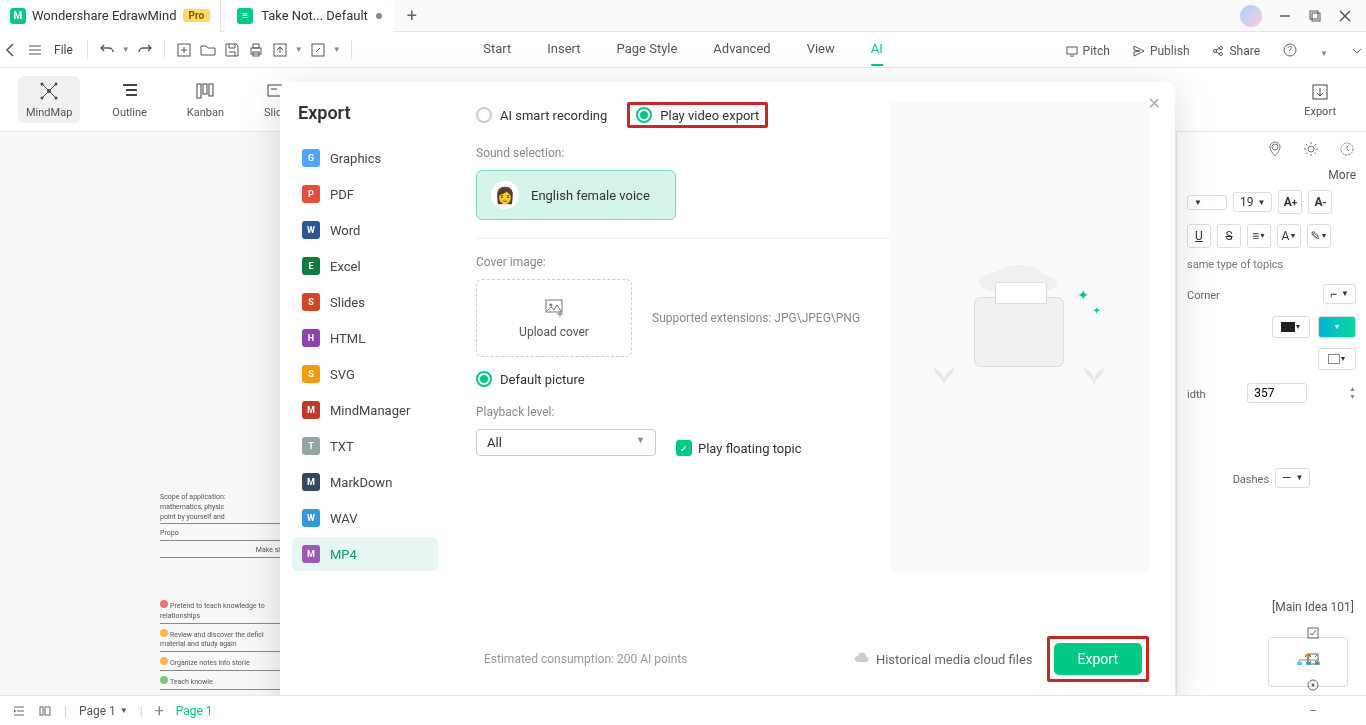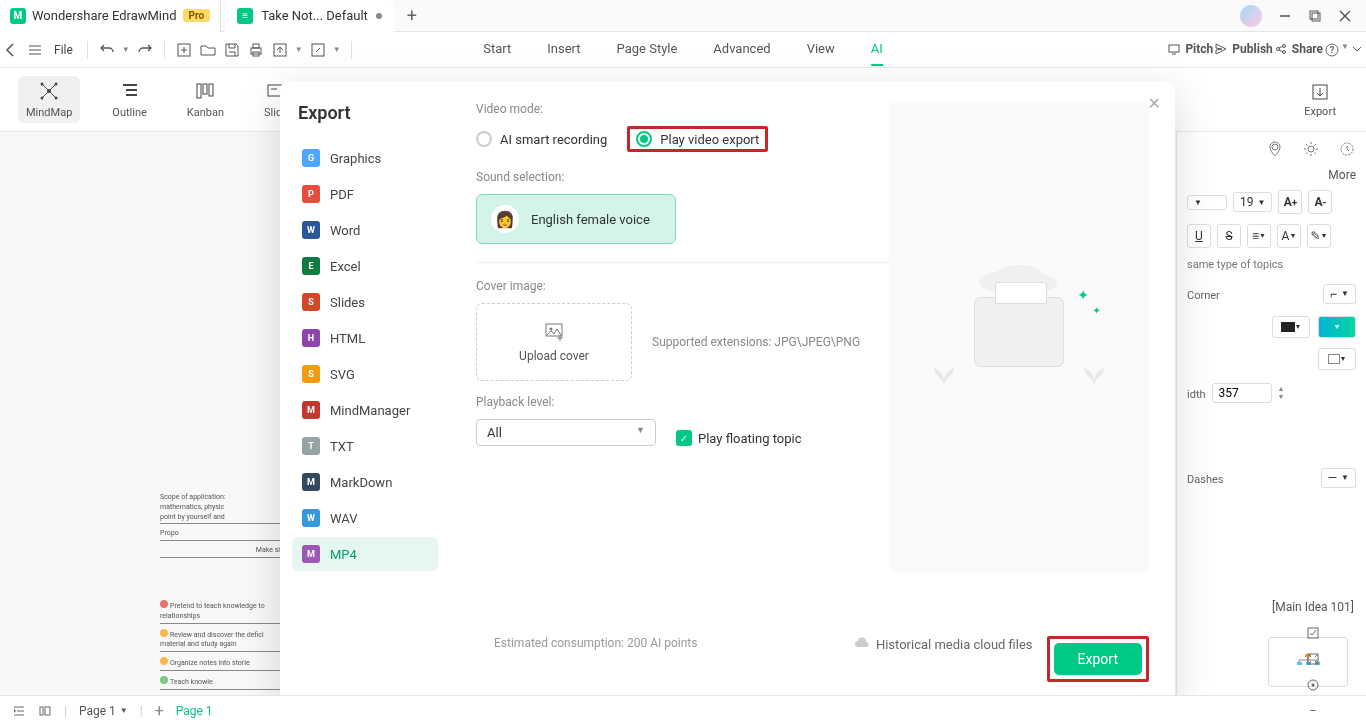--- a/index.html
+++ b/index.html
@@ -16,21 +16,21 @@
 .avatar { width:22px; height:22px; border-radius:50%; background:linear-gradient(135deg,#a5d8ff,#ffc9de); }
 .win-btn { width:14px; height:14px; color:#555; }
 
 .toolbar { height:36px; background:#fff; border-bottom:1px solid #e8e8e8; display:flex; align-items:center; padding:0 2px; gap:6px; }
 .tb-ico { width:18px; height:18px; color:#555; display:flex; align-items:center; justify-content:center; }
 .tb-sep { width:1px; height:18px; background:#e0e0e0; margin:0 4px; }
 .tb-text { font-size:12px; color:#444; padding:0 4px; }
 .menu-center { position:absolute; left:50%; transform:translateX(-50%); display:flex; gap:36px; }
 .menu-item { font-size:13px; color:#555; cursor:pointer; padding:8px 0; }
 .menu-item.active { color:#00c985; border-bottom:2px solid #00c985; }
-.tb-right { margin-left:auto; display:flex; align-items:flex-start; gap:1px;font-weight:bold; }
+.tb-right { margin-left:auto; display:flex; align-items:flex-end; gap:22px; }
 .tb-right-item { display:flex; align-items:center; gap:4px; font-size:12px; color:#555; }
 
 .ribbon { height:64px; background:#fff; border-bottom:1px solid #e8e8e8; display:flex; align-items:center; padding:0 18px; gap:24px; }
 .rb-btn { display:flex; flex-direction:column; align-items:center; gap:4px; font-size:11px; color:#555; padding:4px 8px; border-radius:6px; }
 .rb-btn.active { background:#f0f0f0; }
 .rb-ico { width:22px; height:22px; }
 .export-big { margin-left:auto; display:flex; flex-direction:column; align-items:center; gap:2px; font-size:11px; color:#555; padding-right:12px; }
 
 .canvas-bg { position:absolute; top:132px; left:0; right:0; bottom:30px; background:#f8f8f8; }
 .canvas-snip { position:absolute; left:160px; top:360px; width:120px; font-size:7px; color:#555; line-height:1.4; }
@@ -79,21 +79,21 @@
 .chk { width:16px; height:16px; background:#00c985; border-radius:3px; display:flex; align-items:center; justify-content:center; color:#fff; font-size:10px; }
 .preview { position:absolute; right:26px; top:20px; width:260px; height:470px; background:#fafafa; border-radius:6px; display:flex; flex-direction:column; align-items:center; justify-content:center; padding:20px; }
 .prev-ill { width:180px; height:140px; position:relative; margin-bottom:20px; }
 .printer { width:90px; height:70px; background:#f0f0f0; border:1px solid #ddd; border-radius:6px; position:absolute; left:45px; top:40px; }
 .printer::before { content:''; position:absolute; top:-16px; left:20px; width:50px; height:20px; background:#fff; border:1px solid #ddd; border-radius:3px 3px 0 0; }
 .plant { position:absolute; width:30px; height:40px; color:#ccc; }
 .plant.l { left:0; bottom:10px; }
 .plant.r { right:0; bottom:10px; }
 .spark { position:absolute; color:#00c985; font-size:14px; }
 .prev-txt { font-size:12px; color:#888; text-align:center; line-height:1.5; }
-.m-footer { position:absolute; bottom:18px; left:44px; right:26px; display:flex; align-items:flex-start; }
+.m-footer { position:absolute; bottom:18px; left:34px; right:26px; display:flex; align-items:center; }
 .est-txt { font-size:12px; color:#999; }
 .cloud-lnk { margin-left:auto; display:flex; align-items:center; gap:6px; font-size:13px; color:#666; }
 .export-btn-wrap { border:3px solid #c62828; padding:4px; margin-left:14px; border-radius:2px; }
 .export-btn { background:#00c985; color:#fff; border:none; padding:8px 24px; border-radius:5px; font-size:14px; cursor:pointer; }
 
 .statusbar { position:absolute; bottom:0; left:0; right:0; height:30px; background:#fff; border-top:1px solid #e5e5e5; display:flex; align-items:center; padding:0 12px; font-size:12px; color:#555; gap:12px; }
 .sb-sel { border:none; background:transparent; font-size:12px; display:flex; align-items:center; gap:4px; }
 .sb-page-g { color:#00c985; }
 .sb-right { margin-left:auto; display:flex; align-items:center; gap:12px;flex-direction:column; }
 .sb-ico { width:14px; height:14px; color:#666; }
@@ -332,29 +332,29 @@
     <div class="rp-color-sw grad">
         <span style="font-size:7px;color:#fff">▼</span>
       </div>
   </div>
   <div class="rp-row" style="justify-content:flex-end">
     <div class="rp-color-sw">
         <span style="width:12px;height:10px;border:1px solid #888;display:block"></span>
         <span style="font-size:7px">▼</span>
       </div>
   </div>
-  <div class="rp-row" style="">
+  <div class="rp-row" style="justify-content:space-between">
     <span class="rp-label">idth</span>
     <input class="rp-num" value="357" style="">
     <div style="display:flex;flex-direction:column;font-size:7px;color:#888">
         <span>▲</span>
         <span>▼</span>
       </div>
   </div>
-  <div class="rp-row" style="justify-content:space-between;margin-top:60px">
+  <div class="rp-row" style="justify-content:center;margin-top:60px">
     <span class="rp-label">Dashes</span>
     <div class="rp-sel">— <span style="font-size:8px">▼</span></div>
   </div>
 </div>
 
 <div class="mini-map">
   <svg class="mini-tree" viewBox="0 0 30 20">
       <rect x="12" y="2" width="6" height="3" fill="#ffa726"></rect>
       <rect x="4" y="10" width="5" height="3" fill="#4fc3f7"></rect>
       <rect x="13" y="10" width="5" height="3" fill="#4fc3f7"></rect>
@@ -416,21 +416,20 @@
           <span class="fmt-ico" style="background: rgb(52, 152, 219);">W</span>
           <span>WAV</span>
         </div>
         <div class="m-fmt sel">
           <span class="fmt-ico" style="background: rgb(155, 89, 182);">M</span>
           <span>MP4</span>
         </div>
       </div>
   </div>
   <div class="m-main">
-    <div class="sec-lbl">Video mode:</div>
     <div class="radio-row">
       <div class="radio-opt">
           <span class="radio-c"></span>
           <span>AI smart recording</span>
         </div>
       <div class="hl-box">
         <div class="radio-opt">
             <span class="radio-c on"></span>
             <span>Play video export</span>
           </div>
@@ -449,20 +448,24 @@
             <rect x="3" y="3" width="16" height="12" fill="none" stroke="currentColor"></rect>
             <circle cx="8" cy="8" r="1.5" fill="currentColor"></circle>
             <path d="M4 14l4-4 3 3 3-5 4 6" fill="none" stroke="currentColor"></path>
             <line x1="17" y1="14" x2="17" y2="20" stroke="currentColor"></line>
             <line x1="14" y1="17" x2="20" y2="17" stroke="currentColor"></line>
           </svg>
         <span>Upload cover</span>
       </div>
       <div class="support-txt">Supported extensions: JPG\JPEG\PNG</div>
     </div>
+    <div class="radio-opt" style="margin-bottom:18px">
+        <span class="radio-c on"></span>
+        <span>Default picture</span>
+      </div>
     <div class="sec-lbl">Playback level:</div>
     <div class="pb-row">
       <div class="pb-sel">
           <span>All</span>
           <span style="font-size:9px;color:#888">▼</span>
         </div>
       <div class="chk-row">
           <span class="chk">✓</span>
           <span>Play floating topic</span>
         </div>

